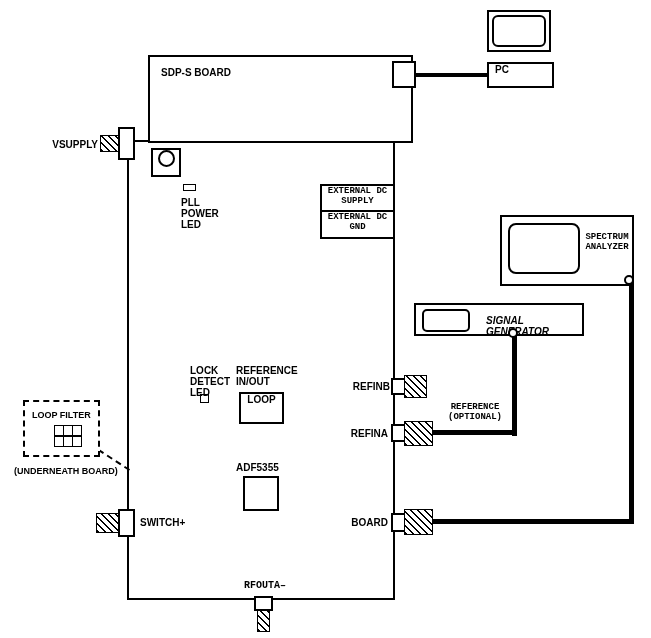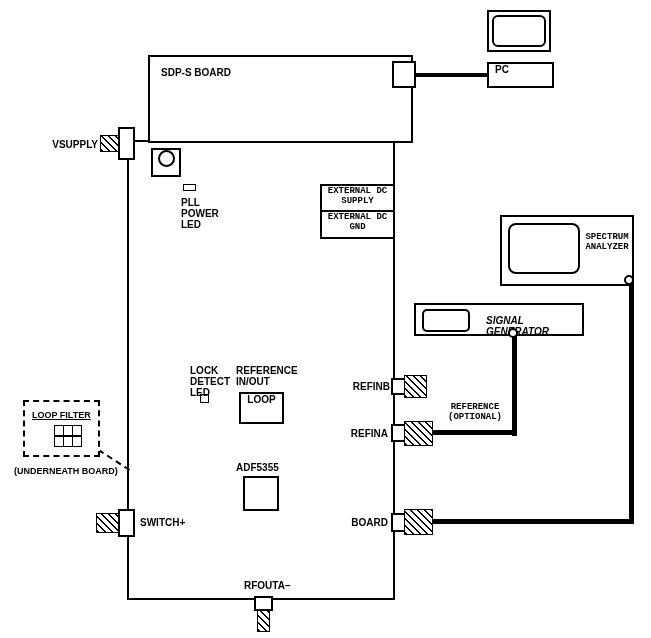--- a/index.html
+++ b/index.html
@@ -111,38 +111,38 @@
   <span class="lbl r" style="left:326px;top:428px;width:62px;">REFINA</span>
   <div class="stub" style="left:391px;top:424px;width:15px;height:18px;"></div>
   <div class="hatch" style="left:404px;top:421px;width:29px;height:25px;"></div>
   <span class="lbl sm c" style="left:434px;top:402px;width:82px;">REFERENCE
 (OPTIONAL)</span>
 
   <span class="lbl" style="left:236px;top:462px;">ADF5355</span>
   <div class="box" style="left:243px;top:476px;width:36px;height:35px;z-index:2;"></div>
 
   <div class="box dash" style="left:23px;top:400px;width:77px;height:57px;z-index:2;">
-    <span class="lbl sm" style="left:7px;top:8px;text-decoration:underline;">LOOP FILTER</span>
+    <span class="lbl sm" style="left:7px;top:8px;">LOOP FILTER</span>
     <div class="lfgrid" style="left:29px;top:23px;width:28px;height:22px;">
       <div></div>
       <div></div>
       <div></div>
       <div></div>
       <div></div>
       <div></div>
     </div>
   </div>
   <span class="lbl sm" style="left:14px;top:466px;">(UNDERNEATH BOARD)</span>
   <div class="dashline" style="left:99px;top:449px;width:37px;transform:rotate(33deg);"></div>
 
   <div class="hatch" style="left:96px;top:513px;width:24px;height:20px;"></div>
   <div class="stub" style="left:118px;top:509px;width:17px;height:28px;"></div>
   <span class="lbl" style="left:140px;top:517px;">SWITCH+</span>
 
   <span class="lbl r" style="left:326px;top:517px;width:62px;">BOARD</span>
   <div class="stub" style="left:391px;top:513px;width:15px;height:19px;"></div>
   <div class="hatch" style="left:404px;top:509px;width:29px;height:26px;"></div>
 
-  <span class="lbl" style="left:244px;top:580px;">RFOUTA–</span>
+  <span class="lbl" style="left:244px;top:580px;font-family:Liberation Mono, monospace;">RFOUTA–</span>
   <div class="stub" style="left:254px;top:596px;width:19px;height:15px;"></div>
   <div class="hatch" style="left:257px;top:610px;width:13px;height:22px;"></div>
 
 </div>
 
 </body></html>

